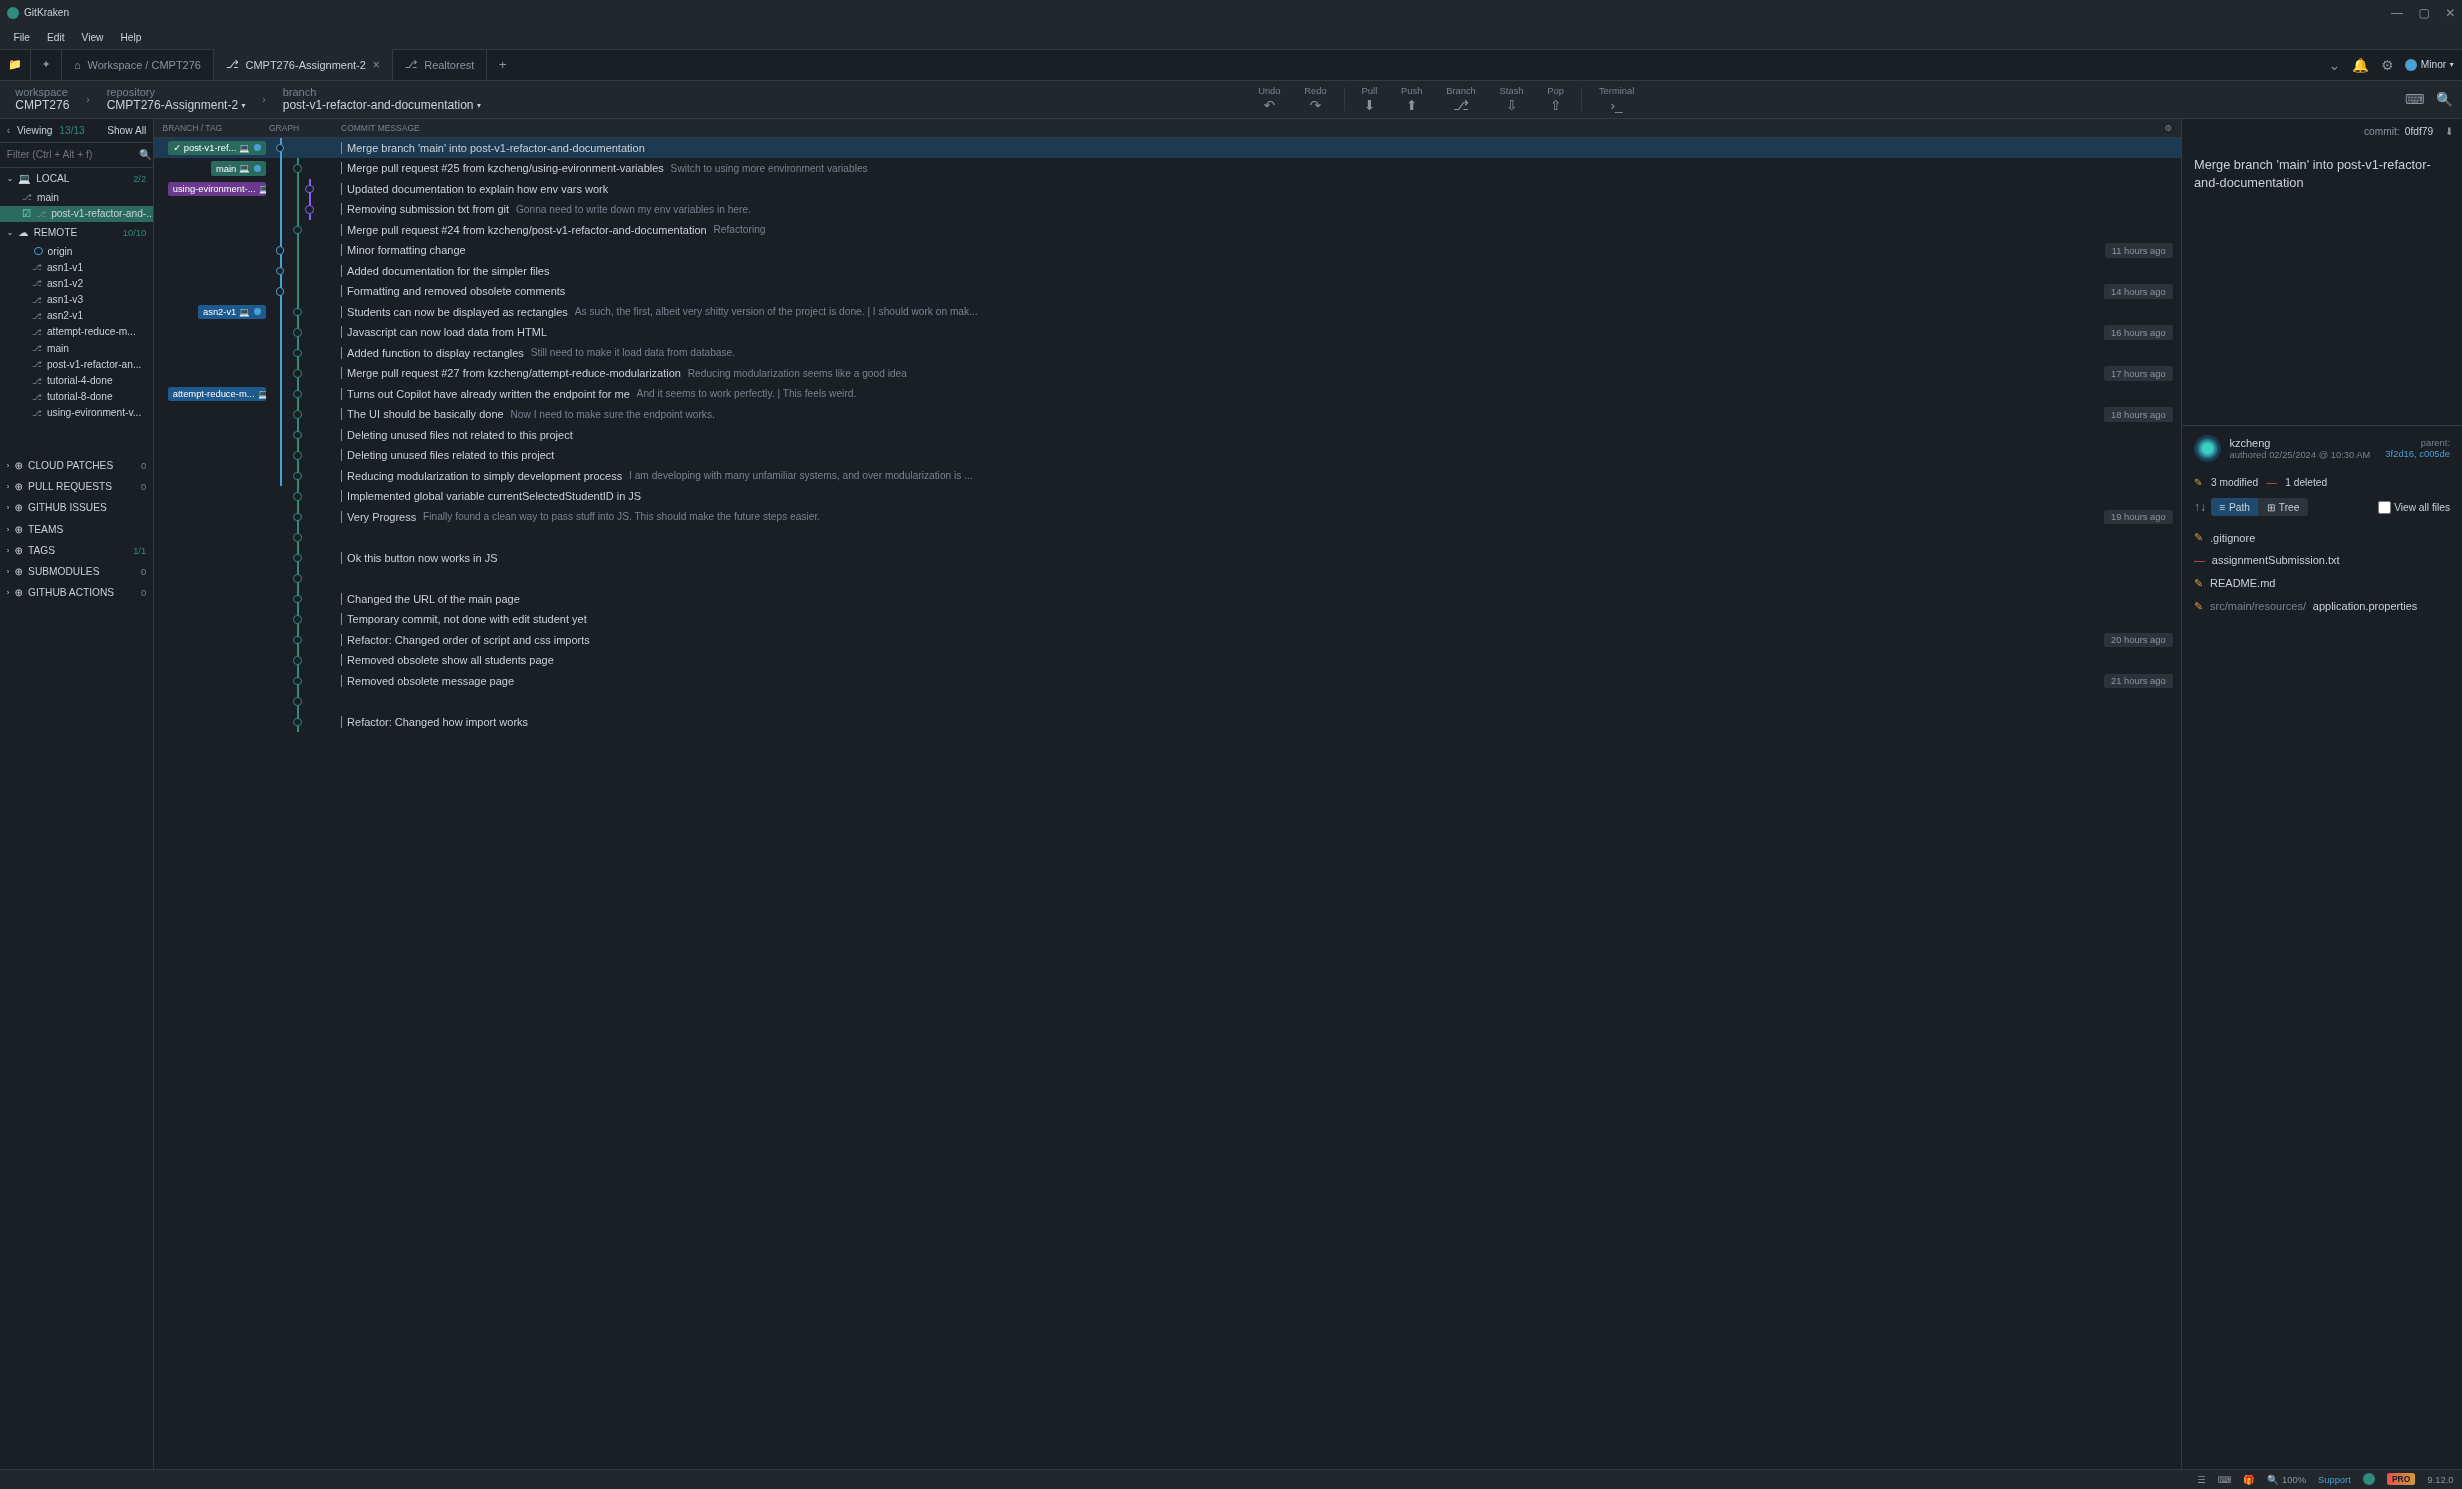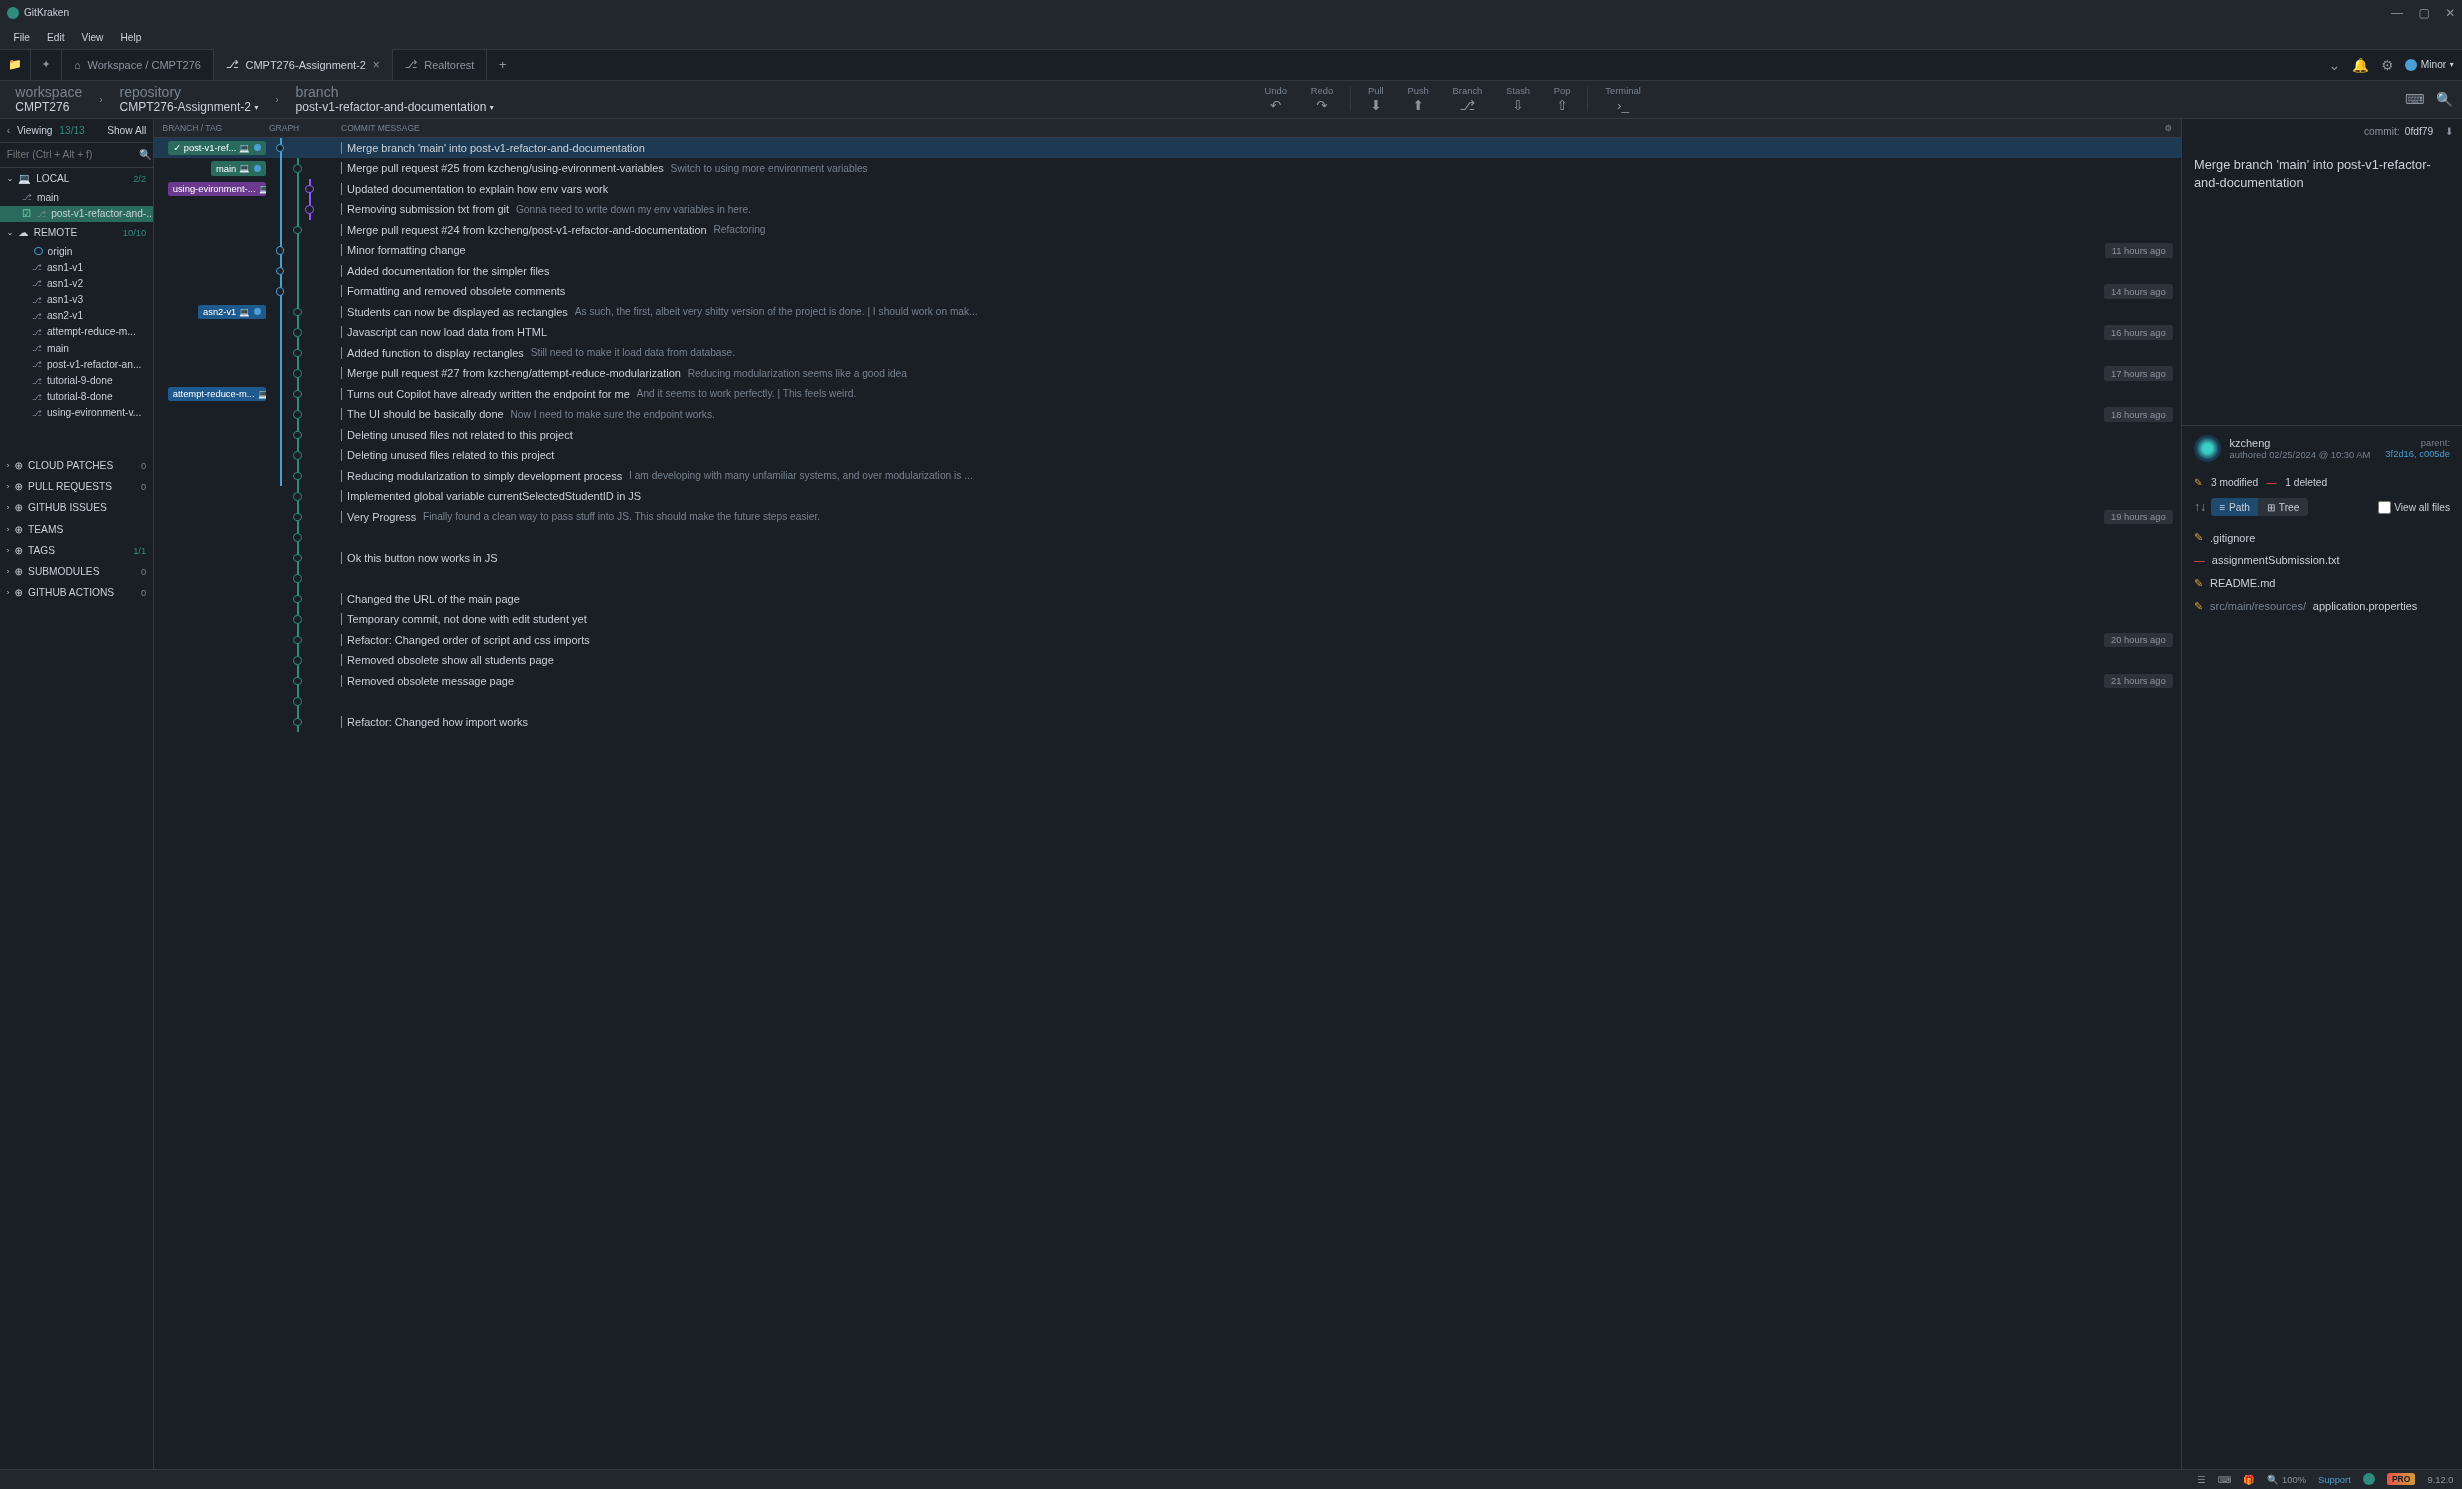--- a/index.html
+++ b/index.html
@@ -14,21 +14,21 @@
 .menubar-item { padding: 3.4px 8.5px; font-size: 10.2px; cursor: pointer; color: #c9d1d9; }
 .tabbar { height: 31px; background: #1a1e25; display: flex; align-items: center; border-bottom: 0.9px solid #333942; }
 .tab-icon-box { width: 31px; height: 31px; display: flex; align-items: center; justify-content: center; color: #8b949e; cursor: pointer; border-right: 0.9px solid #333942; }
 .tab { height: 31px; padding: 0 12px; display: flex; align-items: center; gap: 6.8px; border-right: 0.9px solid #333942; cursor: pointer; color: #8b949e; font-size: 11px; }
 .tab.active { background: #22272e; color: #c9d1d9; }
 .tab-close { opacity: 0.6; font-size: 12px; }
 .tab-plus { width: 31px; display: flex; justify-content: center; color: #8b949e; cursor: pointer; font-size: 13.6px; }
 .toolbar { height: 38px; background: #22272e; display: flex; align-items: center; padding: 0 8.5px; border-bottom: 0.9px solid #333942; justify-content: space-between; }
 .toolbar-left { display: flex; align-items: center; gap: 5.1px; }
 .crumb { display: flex; flex-direction: column; padding: 0 6.8px; }
-.crumb-label { font-size: 14px; color: #768390; }
+.crumb-label { font-size: 11px; color: #768390; }
 .crumb-val { display: flex; align-items: center; gap: 3.4px; font-size: 12px; color: #c9d1d9; }
 .chev { color: #768390; padding: 0 5.1px; font-size: 10.2px; }
 .toolbar-actions { display: flex; align-items: center; gap: 3.4px; }
 .action { display: flex; flex-direction: column; align-items: center; padding: 0 10.2px; gap: 1.7px; cursor: pointer; }
 .action-label { font-size: 9.4px; color: #768390; }
 .action-icon { font-size: 13.6px; color: #8b949e; }
 .toolbar-right { display: flex; align-items: center; gap: 12px; color: #8b949e; font-size: 13.6px; }
 .divider { width: 0.9px; height: 24px; background: #333942; margin: 0 3.4px; }
 .body { flex: 1; display: flex; overflow: hidden; }
 .sidebar { width: 154px; background: #1a1e25; border-right: 0.9px solid #333942; display: flex; flex-direction: column; font-size: 10.2px; }
@@ -280,21 +280,21 @@
           <div class="tree-item" style="padding-left: 32px;">
             <span class="bi">⎇</span> 
             <span>main</span>
           </div>
           <div class="tree-item" style="padding-left: 32px;">
             <span class="bi">⎇</span> 
             <span>post-v1-refactor-an...</span>
           </div>
           <div class="tree-item" style="padding-left: 32px;">
             <span class="bi">⎇</span> 
-            <span>tutorial-9-done</span>
+            <span>tutorial-4-done</span>
           </div>
           <div class="tree-item" style="padding-left: 32px;">
             <span class="bi">⎇</span> 
             <span>tutorial-8-done</span>
           </div>
           <div class="tree-item" style="padding-left: 32px;">
             <span class="bi">⎇</span> 
             <span>using-evironment-v...</span>
           </div>
         </div>

